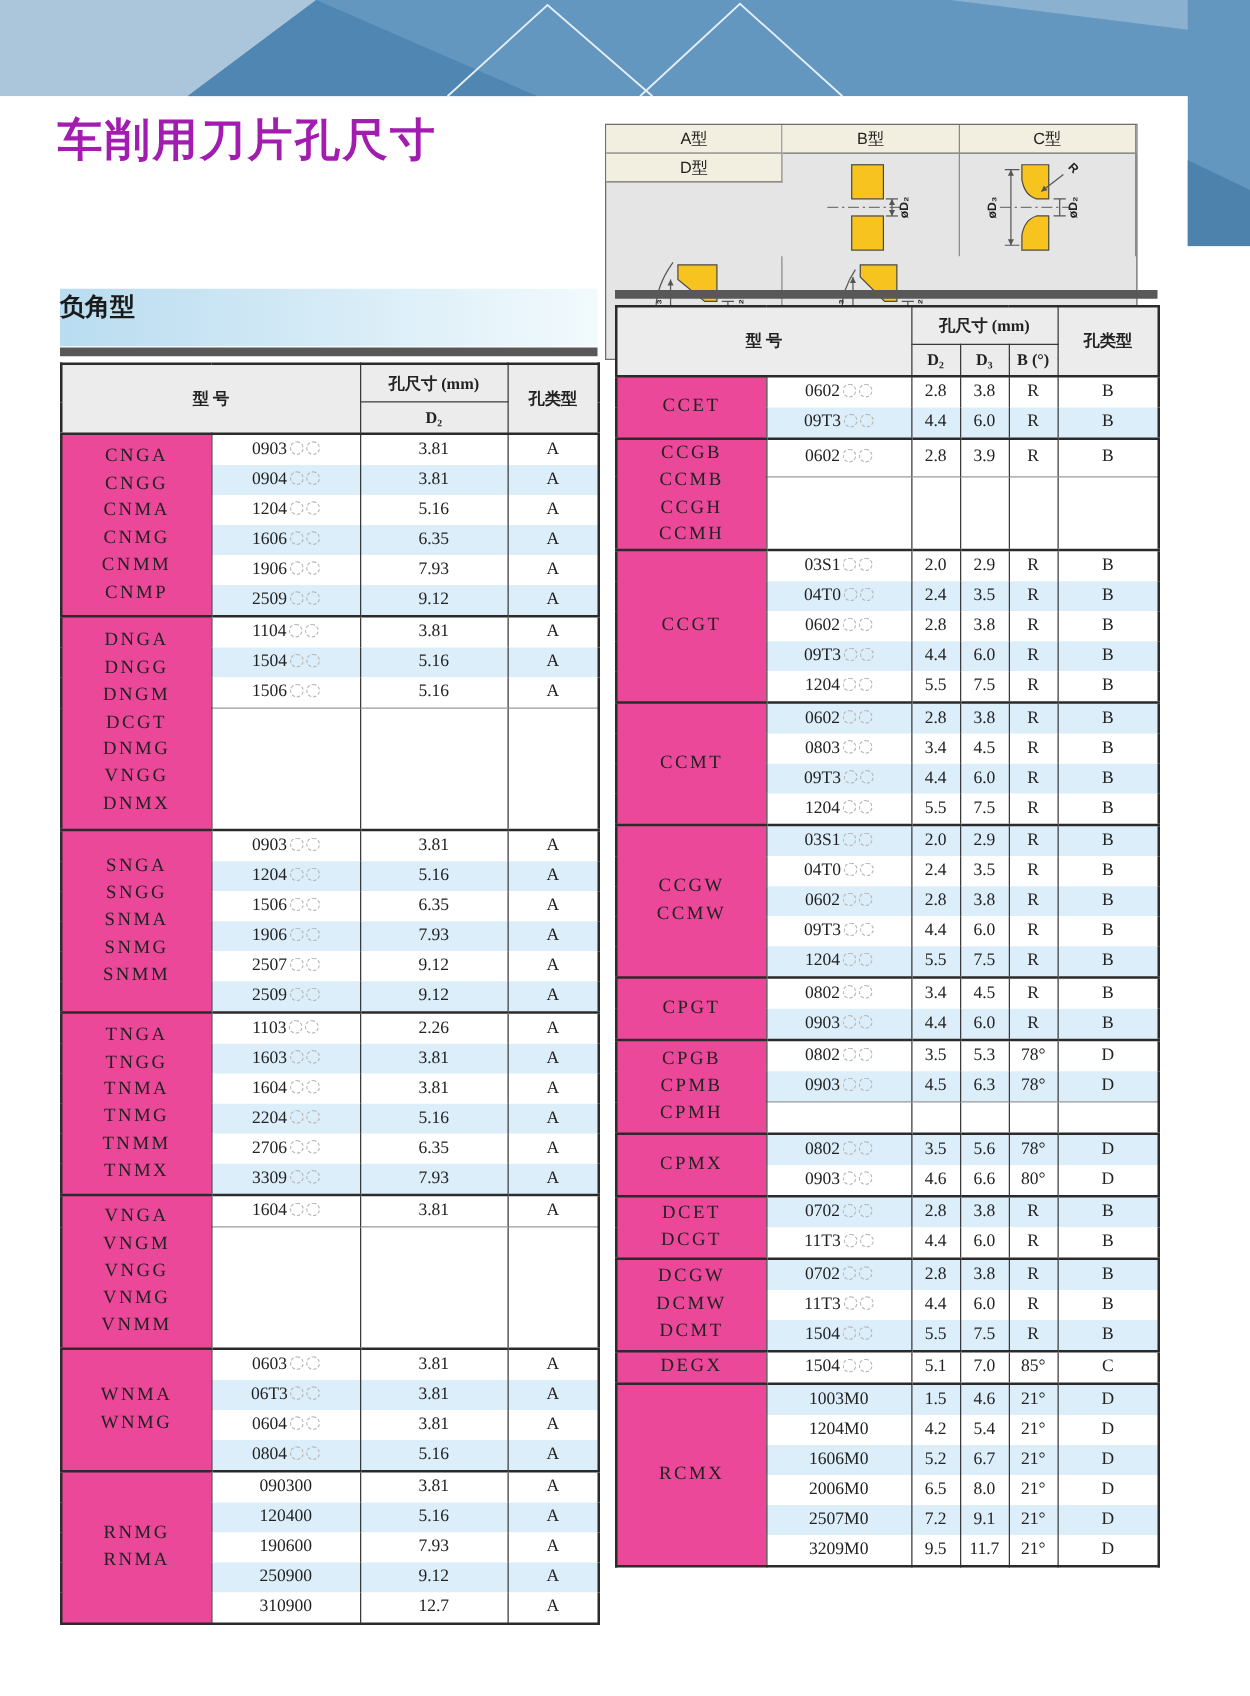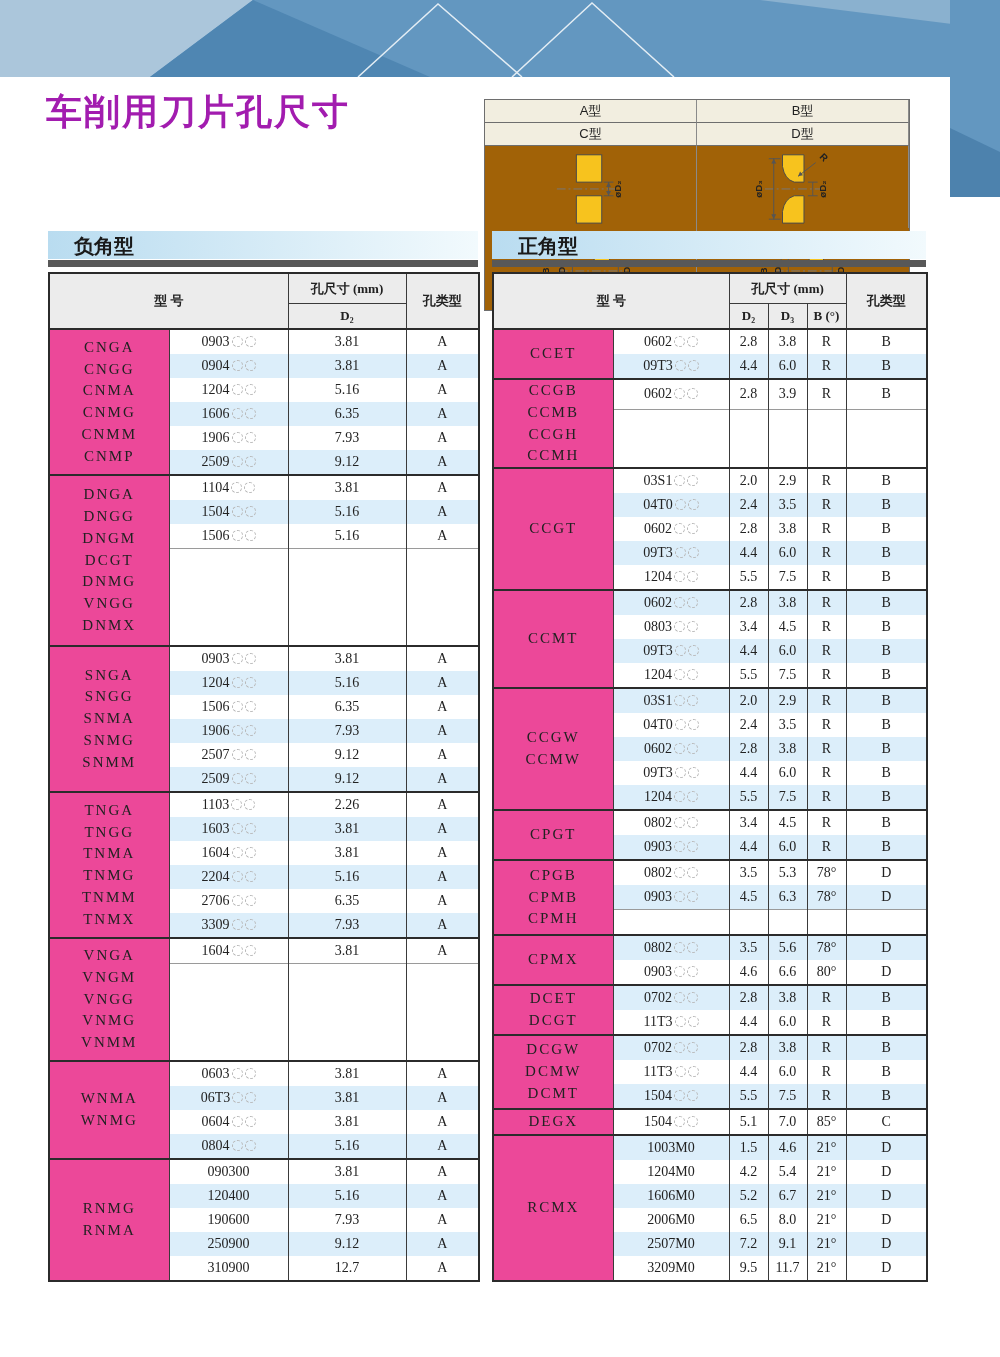--- a/index.html
+++ b/index.html
@@ -9,32 +9,32 @@
   
   .banner{position:absolute;left:0;top:0;}
   .right-band{position:absolute;right:0;top:0;}
 
   
   .page-title{position:absolute;left:46px;top:88px;font-size:36px;font-weight:bold;
               color:#a21caf;letter-spacing:2px;}
 
   
   .diagram-panel{position:absolute;left:484px;top:99px;width:424px;border:1.5px solid #6e6e6e;
-                 display:grid;grid-template-columns:repeat(2,1fr);background:#a16207;}
+                 display:grid;grid-template-columns:repeat(3,1fr);background:#e5e5e5;}
   .diag-head{background:#f2eee0;border-bottom:1px solid #6e6e6e;border-right:1px solid #8a8a8a;
              font-size:13px;text-align:center;line-height:22px;height:22px;color:#222;}
   .diag-head:last-of-type{border-right:none;}
   .diag-cell{border-right:1px solid #8a8a8a;height:82px;display:flex;align-items:center;justify-content:center;}
   .diag-cell:last-child{border-right:none;}
 
   
   .section{position:absolute;}
   .section.left{left:48px;top:231px;width:430px;}
   .section.right{left:492px;top:231px;width:434px;}
-  .section-bar{height:28px;line-height:30px;padding-left:26px;font-size:20px;font-weight:bold;color:#1a1a1a;
+  .section-bar{height:46px;line-height:30px;font-size:20px;font-weight:bold;color:#1a1a1a;
                background:linear-gradient(to right,#b9dcf0,#f2fafd);}
   .dark-bar{height:7px;background:#585858;margin-top:1px;}
 
   
   table.spec{border-collapse:collapse;width:100%;table-layout:fixed;margin-top:5px;
              border:2px solid #2b2b2b;font-family:Liberation Serif, serif;}
   table.spec th{background:#ececec;border:1px solid #3a3a3a;font-weight:bold;font-size:13px;color:#222;}
   table.spec thead tr:first-child th{height:27px;}
   table.spec thead tr:last-child th{height:22px;margin-left:15px;}
   table.spec thead{border-bottom:2px solid #2b2b2b;}
@@ -382,21 +382,20 @@
           <tr>
             <td><span>310900</span></td>
             <td>12.7</td>
             <td>A</td>
           </tr>
         </tbody>
     </table>
   </div>
 
   <div class="section right">
-    <div class="section-bar">正角型</div>
     <div class="dark-bar"></div>
     <table class="spec">
       <colgroup>
           <col style="width:120px">
           <col style="width:116px">
           <col style="width:39px">
           <col style="width:39px">
           <col style="width:39px">
           <col style="width:81px">
         </colgroup>

